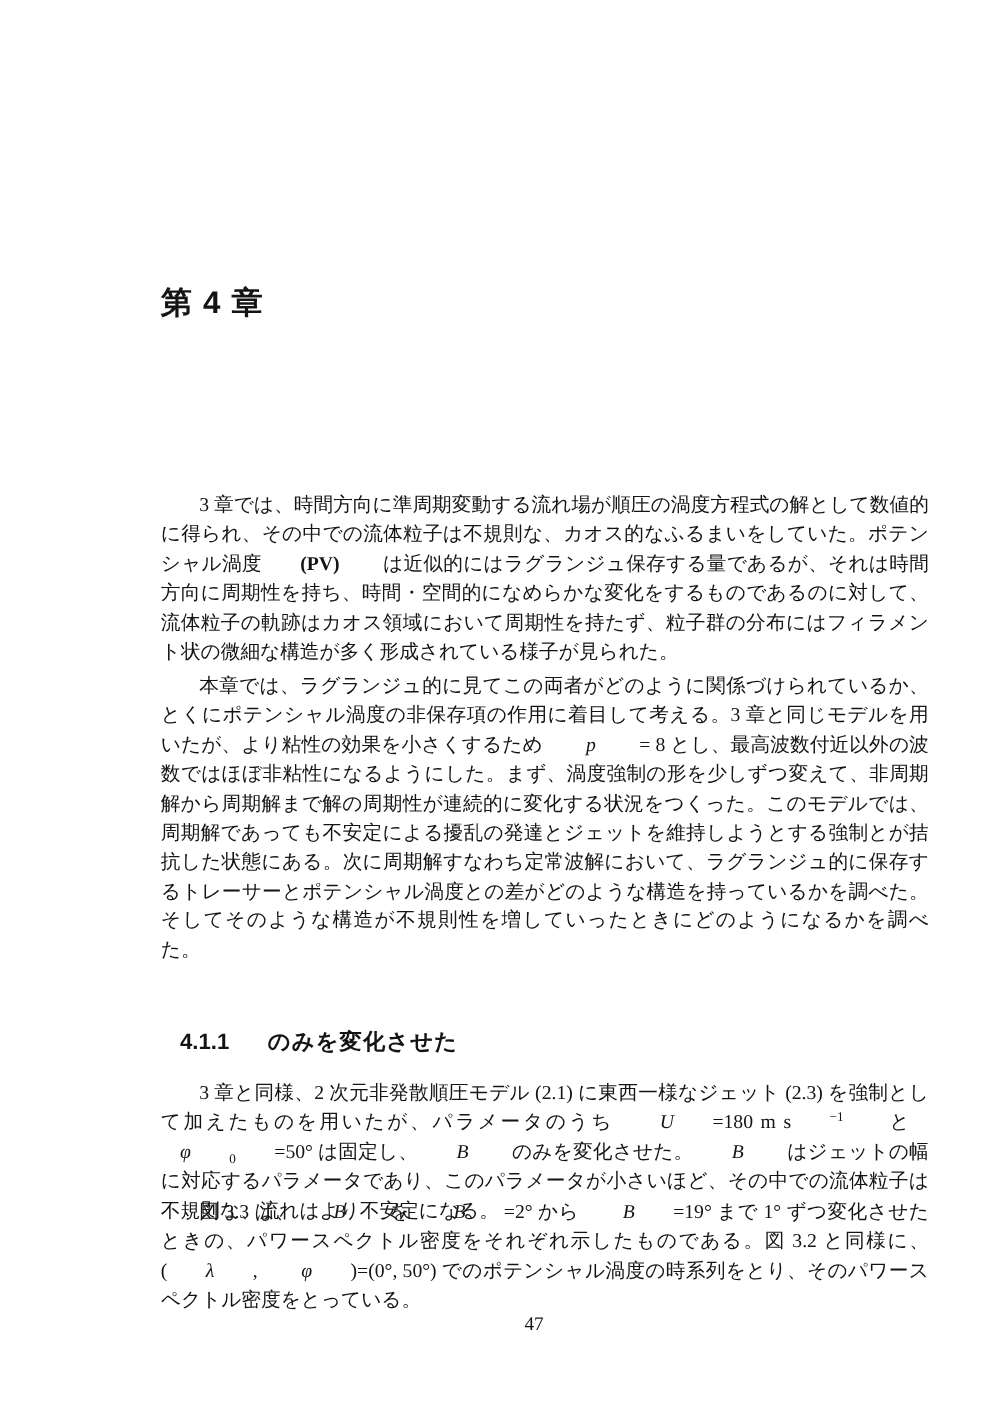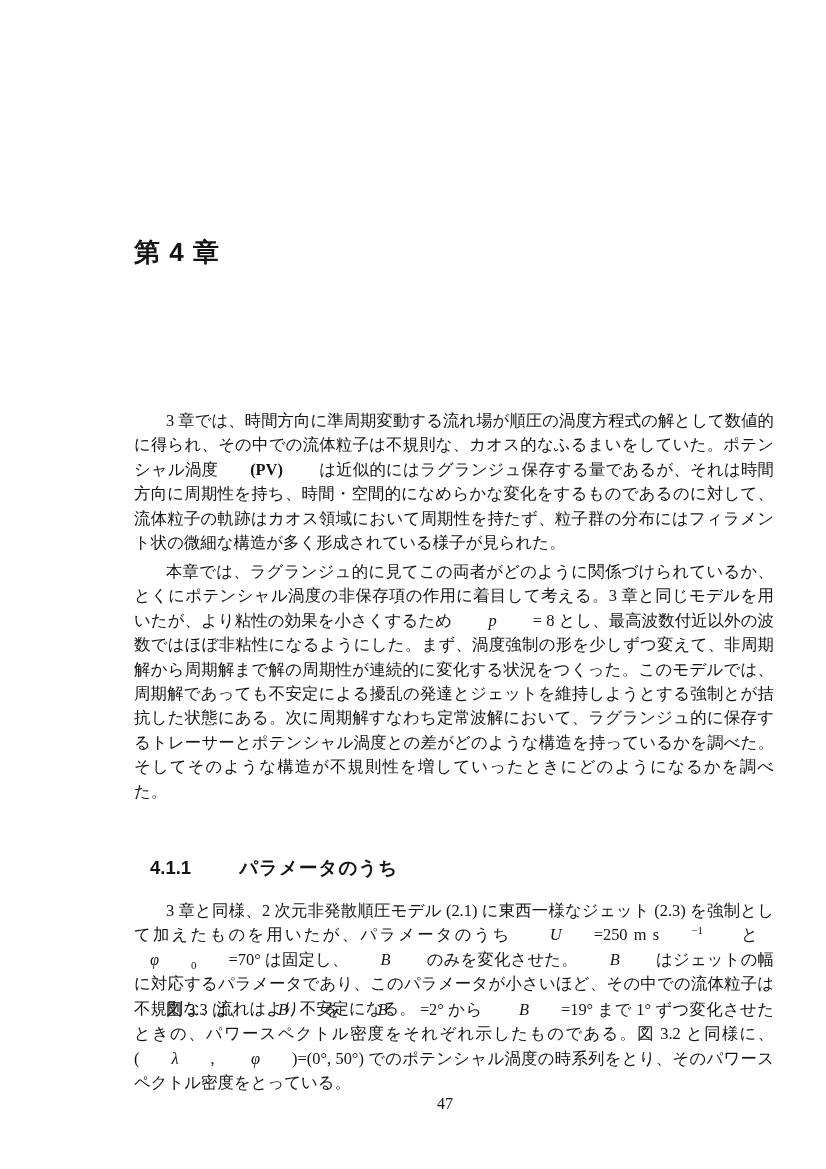--- a/index.html
+++ b/index.html
@@ -60,21 +60,21 @@
   .subsection-heading {
     position: absolute;
     left: 86px;
     top: 809px;
     font-family: "Liberation Sans", "DejaVu Sans", sans-serif;
     font-weight: bold;
     font-size: 18.5px;
     line-height: 1.2;
     letter-spacing: 1px;
   }
-  .subsection-heading .sec-num { margin-right: 16px; letter-spacing: 0; }
+  .subsection-heading .sec-num { letter-spacing: 0; }
   .page-number {
     position: absolute;
     left: 0;
     top: 1047px;
     width: 826px;
     text-align: center;
     font-size: 16px;
   }
   .it { font-style: italic; }
   .bd { font-weight: bold; }
@@ -90,22 +90,22 @@
 
   <div class="chapter-label">第 4 章</div>
 
 
   <p class="body-para para1"><span>3 章では、時間方向に準周期変動する流れ場が順圧の渦度方程式の解として数値的に得られ、その中での流体粒子は不規則な、カオス的なふるまいをしていた。ポテンシャル渦度</span><span class="bd">(PV)</span><span> は近似的にはラグランジュ保存する量であるが、それは時間方向に周期性を持ち、時間・空間的になめらかな変化をするものであるのに対して、流体粒子の軌跡はカオス領域において周期性を持たず、粒子群の分布にはフィラメント状の微細な構造が多く形成されている様子が見られた。</span></p>
 
   <p class="body-para para2"><span>本章では、ラグランジュ的に見てこの両者がどのように関係づけられているか、とくにポテンシャル渦度の非保存項の作用に着目して考える。3 章と同じモデルを用いたが、より粘性の効果を小さくするため </span><span class="it">p</span><span> = 8 とし、最高波数付近以外の波数ではほぼ非粘性になるようにした。まず、渦度強制の形を少しずつ変えて、非周期解から周期解まで解の周期性が連続的に変化する状況をつくった。このモデルでは、周期解であっても不安定による擾乱の発達とジェットを維持しようとする強制とが拮抗した状態にある。次に周期解すなわち定常波解において、ラグランジュ的に保存するトレーサーとポテンシャル渦度との差がどのような構造を持っているかを調べた。そしてそのような構造が不規則性を増していったときにどのようになるかを調べた。</span></p>
 
 
   <h3 class="subsection-heading">
-    <span class="sec-num">4.1.1</span><span class="sec-title">パラメータのうち</span>
+    <span class="sec-num">4.1.1</span><span class="sec-title">のみを変化させた</span>
   </h3>
 
-  <p class="body-para para3"><span>3 章と同様、2 次元非発散順圧モデル (2.1) に東西一様なジェット (2.3) を強制として加えたものを用いたが、パラメータのうち </span><span class="it">U</span><span>=250 m s</span><sup>−1</sup><span> と </span><span class="it">φ</span><sub>0</sub><span>=70° は固定し、</span><span class="it">B</span><span> のみを変化させた。</span><span class="it">B</span><span> はジェットの幅に対応するパラメータであり、このパラメータが小さいほど、その中での流体粒子は不規則な、流れはより不安定になる。</span></p>
+  <p class="body-para para3"><span>3 章と同様、2 次元非発散順圧モデル (2.1) に東西一様なジェット (2.3) を強制として加えたものを用いたが、パラメータのうち </span><span class="it">U</span><span>=180 m s</span><sup>−1</sup><span> と </span><span class="it">φ</span><sub>0</sub><span>=50° は固定し、</span><span class="it">B</span><span> のみを変化させた。</span><span class="it">B</span><span> はジェットの幅に対応するパラメータであり、このパラメータが小さいほど、その中での流体粒子は不規則な、流れはより不安定になる。</span></p>
 
   <p class="body-para para4"><span>図 3.3 は、</span><span class="it">B</span><span> を </span><span class="it">B</span><span>=2° から </span><span class="it">B</span><span>=19° まで 1° ずつ変化させたときの、パワースペクトル密度をそれぞれ示したものである。図 3.2 と同様に、(</span><span class="it">λ</span><span>, </span><span class="it">φ</span><span>)=(0°, 50°) でのポテンシャル渦度の時系列をとり、そのパワースペクトル密度をとっている。</span></p>
 
   <div class="page-number">47</div>
 
 </div>
 
 </body></html>

